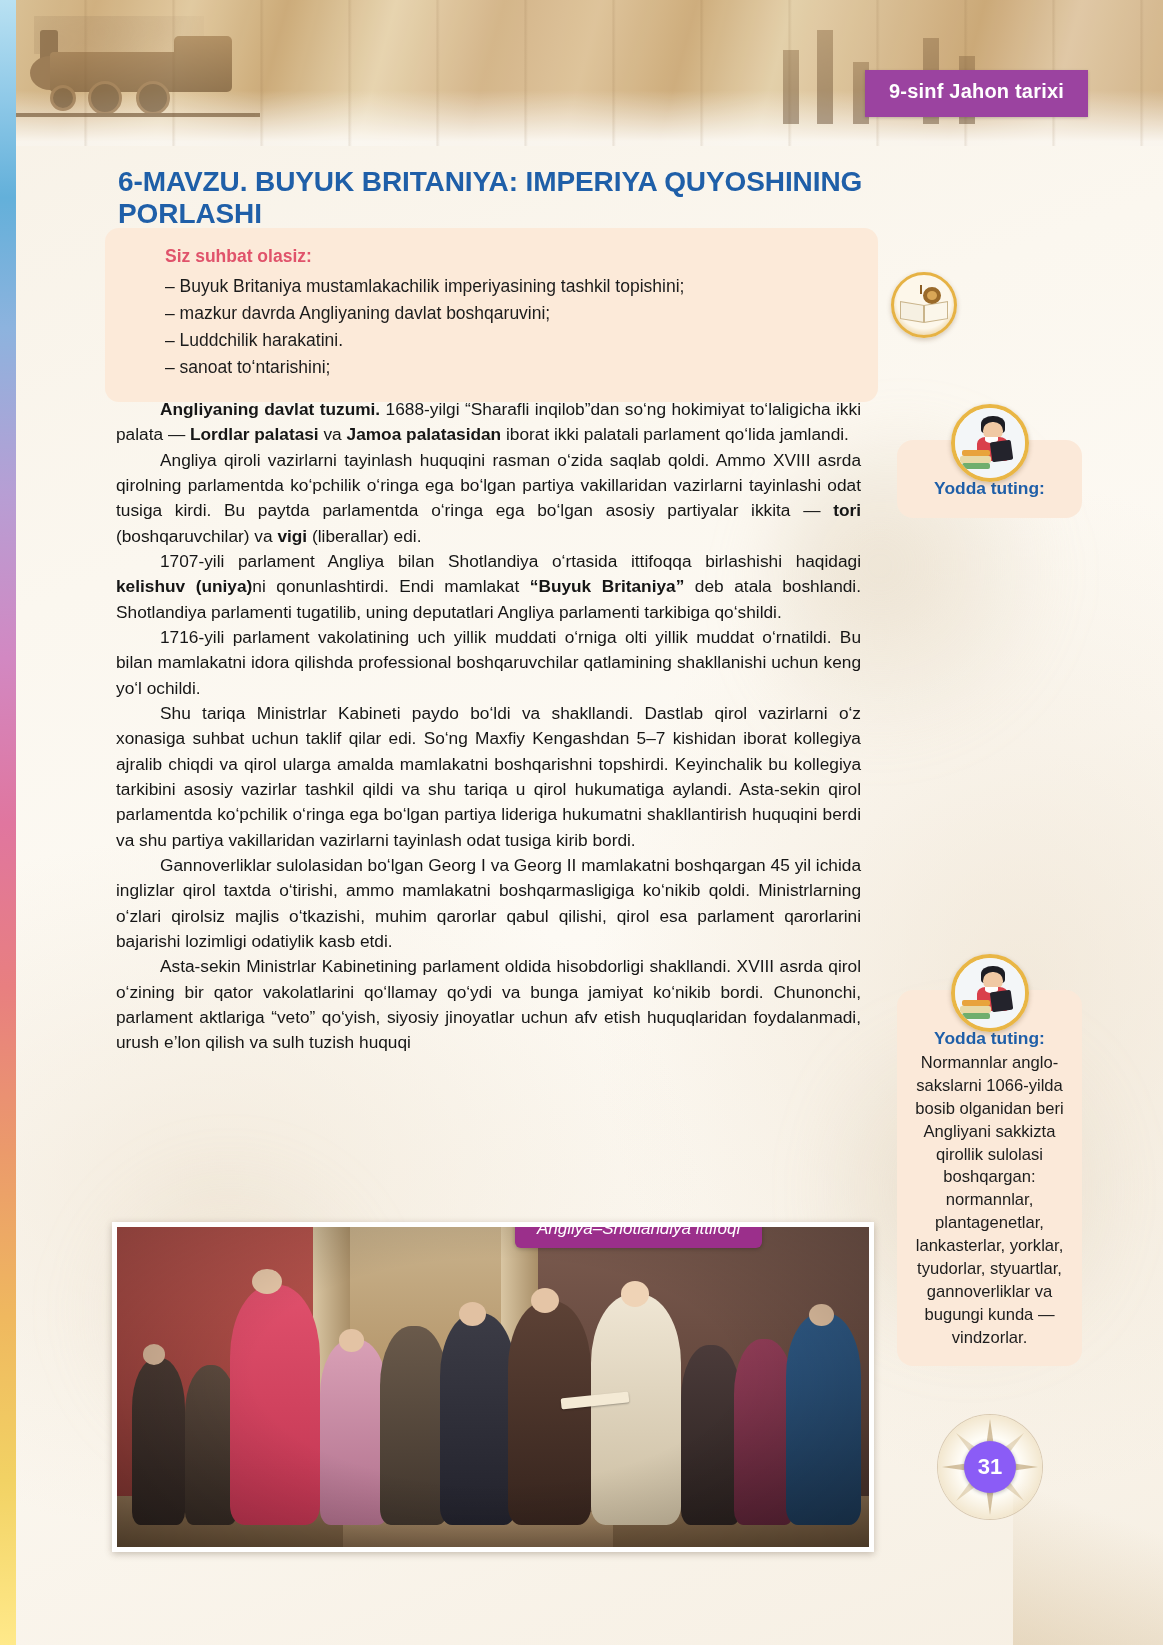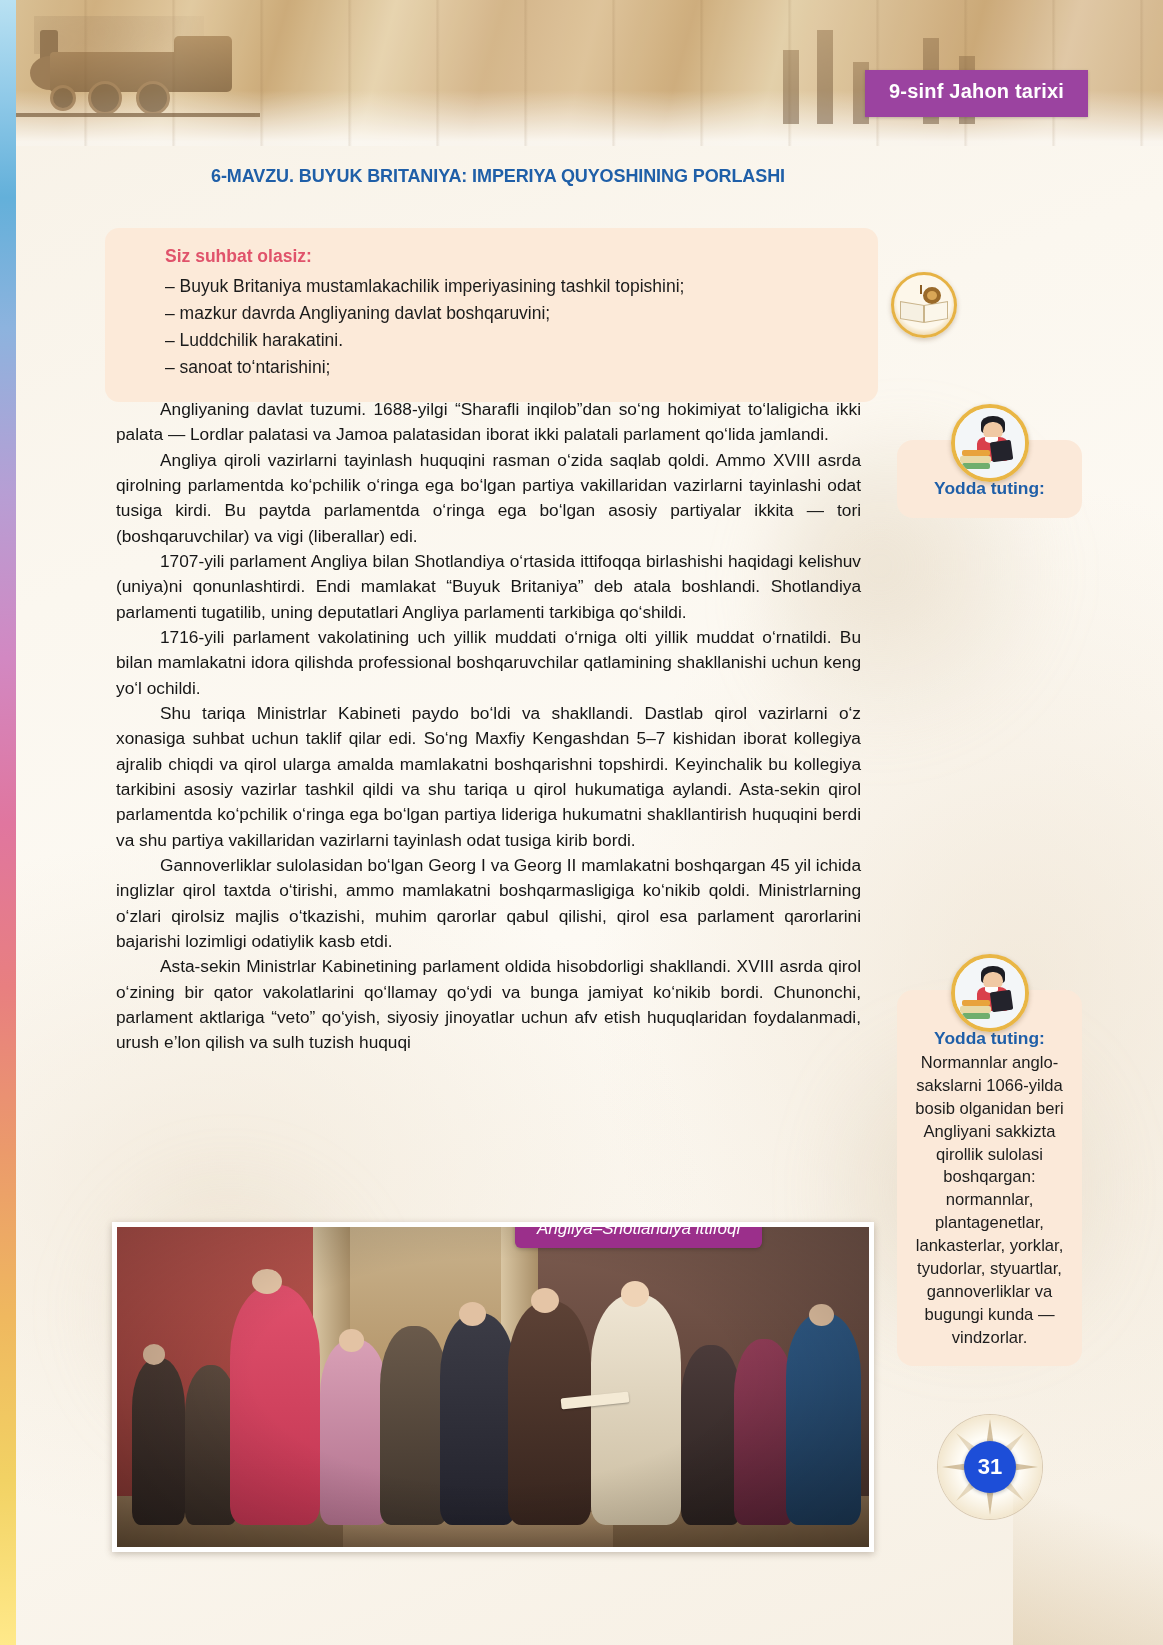--- a/index.html
+++ b/index.html
@@ -110,24 +110,23 @@
       #8db3de 20%, #b79ed4 30%, #d288c2 40%,
       #e0769f 50%, #e87f80 60%, #eb9a6b 70%,
       #efb85f 80%, #f2d264 90%, #ffe98a 100%);
   }
 
   
   .topic-title {
     position: absolute;
     left: 118px; top: 166px; width: 760px;
     color: #1f5fa8;
-    font-size: 18px;
+    font-size: 28px;
     font-weight: 700;
     letter-spacing: -0.1px;
-    text-align: center;
   }
 
   
   .know-box {
     position: absolute;
     left: 105px; top: 228px; width: 773px;
     background: #fcead9;
     border-radius: 14px;
     padding: 18px 26px 20px 60px;
   }
@@ -149,21 +148,21 @@
   .body-col {
     position: absolute;
     left: 116px; top: 397px; width: 745px;
     font-size: 17.3px;
     line-height: 1.465;
     color: #161616;
     text-align: justify;
     text-justify: inter-word;
   }
   .body-col p { text-indent: 44px; margin-bottom: 0; }
-  .body-col p b { font-weight: 400; }
+  .body-col p b { font-weight: 700; }
 
   
   .figure {
     position: absolute;
     left: 112px; top: 1222px; width: 762px; height: 330px;
     border: 5px solid #ffffff;
     box-shadow: 0 2px 7px rgba(80,60,40,0.30);
     overflow: hidden;
     background: #7c5c52;
   }
@@ -308,21 +307,21 @@
   .compass .pt.e { transform: translate(-50%,-100%) rotate(90deg); }
   .compass .pt.s { transform: translate(-50%,-100%) rotate(180deg); }
   .compass .pt.w { transform: translate(-50%,-100%) rotate(270deg); }
   .compass .pt.ne{ transform: translate(-50%,-100%) rotate(45deg); border-bottom-color: rgba(196,168,118,0.40); }
   .compass .pt.se{ transform: translate(-50%,-100%) rotate(135deg); border-bottom-color: rgba(196,168,118,0.40); }
   .compass .pt.sw{ transform: translate(-50%,-100%) rotate(225deg); border-bottom-color: rgba(196,168,118,0.40); }
   .compass .pt.nw{ transform: translate(-50%,-100%) rotate(315deg); border-bottom-color: rgba(196,168,118,0.40); }
   .page-num {
     position:absolute; left:50%; top:50%; transform: translate(-50%,-50%);
     width: 52px; height: 52px; border-radius: 50%;
-    background: #1d4ed8;
+    background: #8b5cf6;
     color: #ffffff; font-size: 22px; font-weight: 700;
     display:flex; align-items:center; justify-content:center;
     box-shadow: 0 1px 4px rgba(0,0,0,.28);
   }
 
   
   .corner-swatch {
     position: absolute; right: 0; bottom: 0; width: 150px; height: 220px;
     background: linear-gradient(200deg, rgba(226,206,172,0.0) 40%, rgba(211,186,145,0.45) 100%);
     pointer-events: none;

